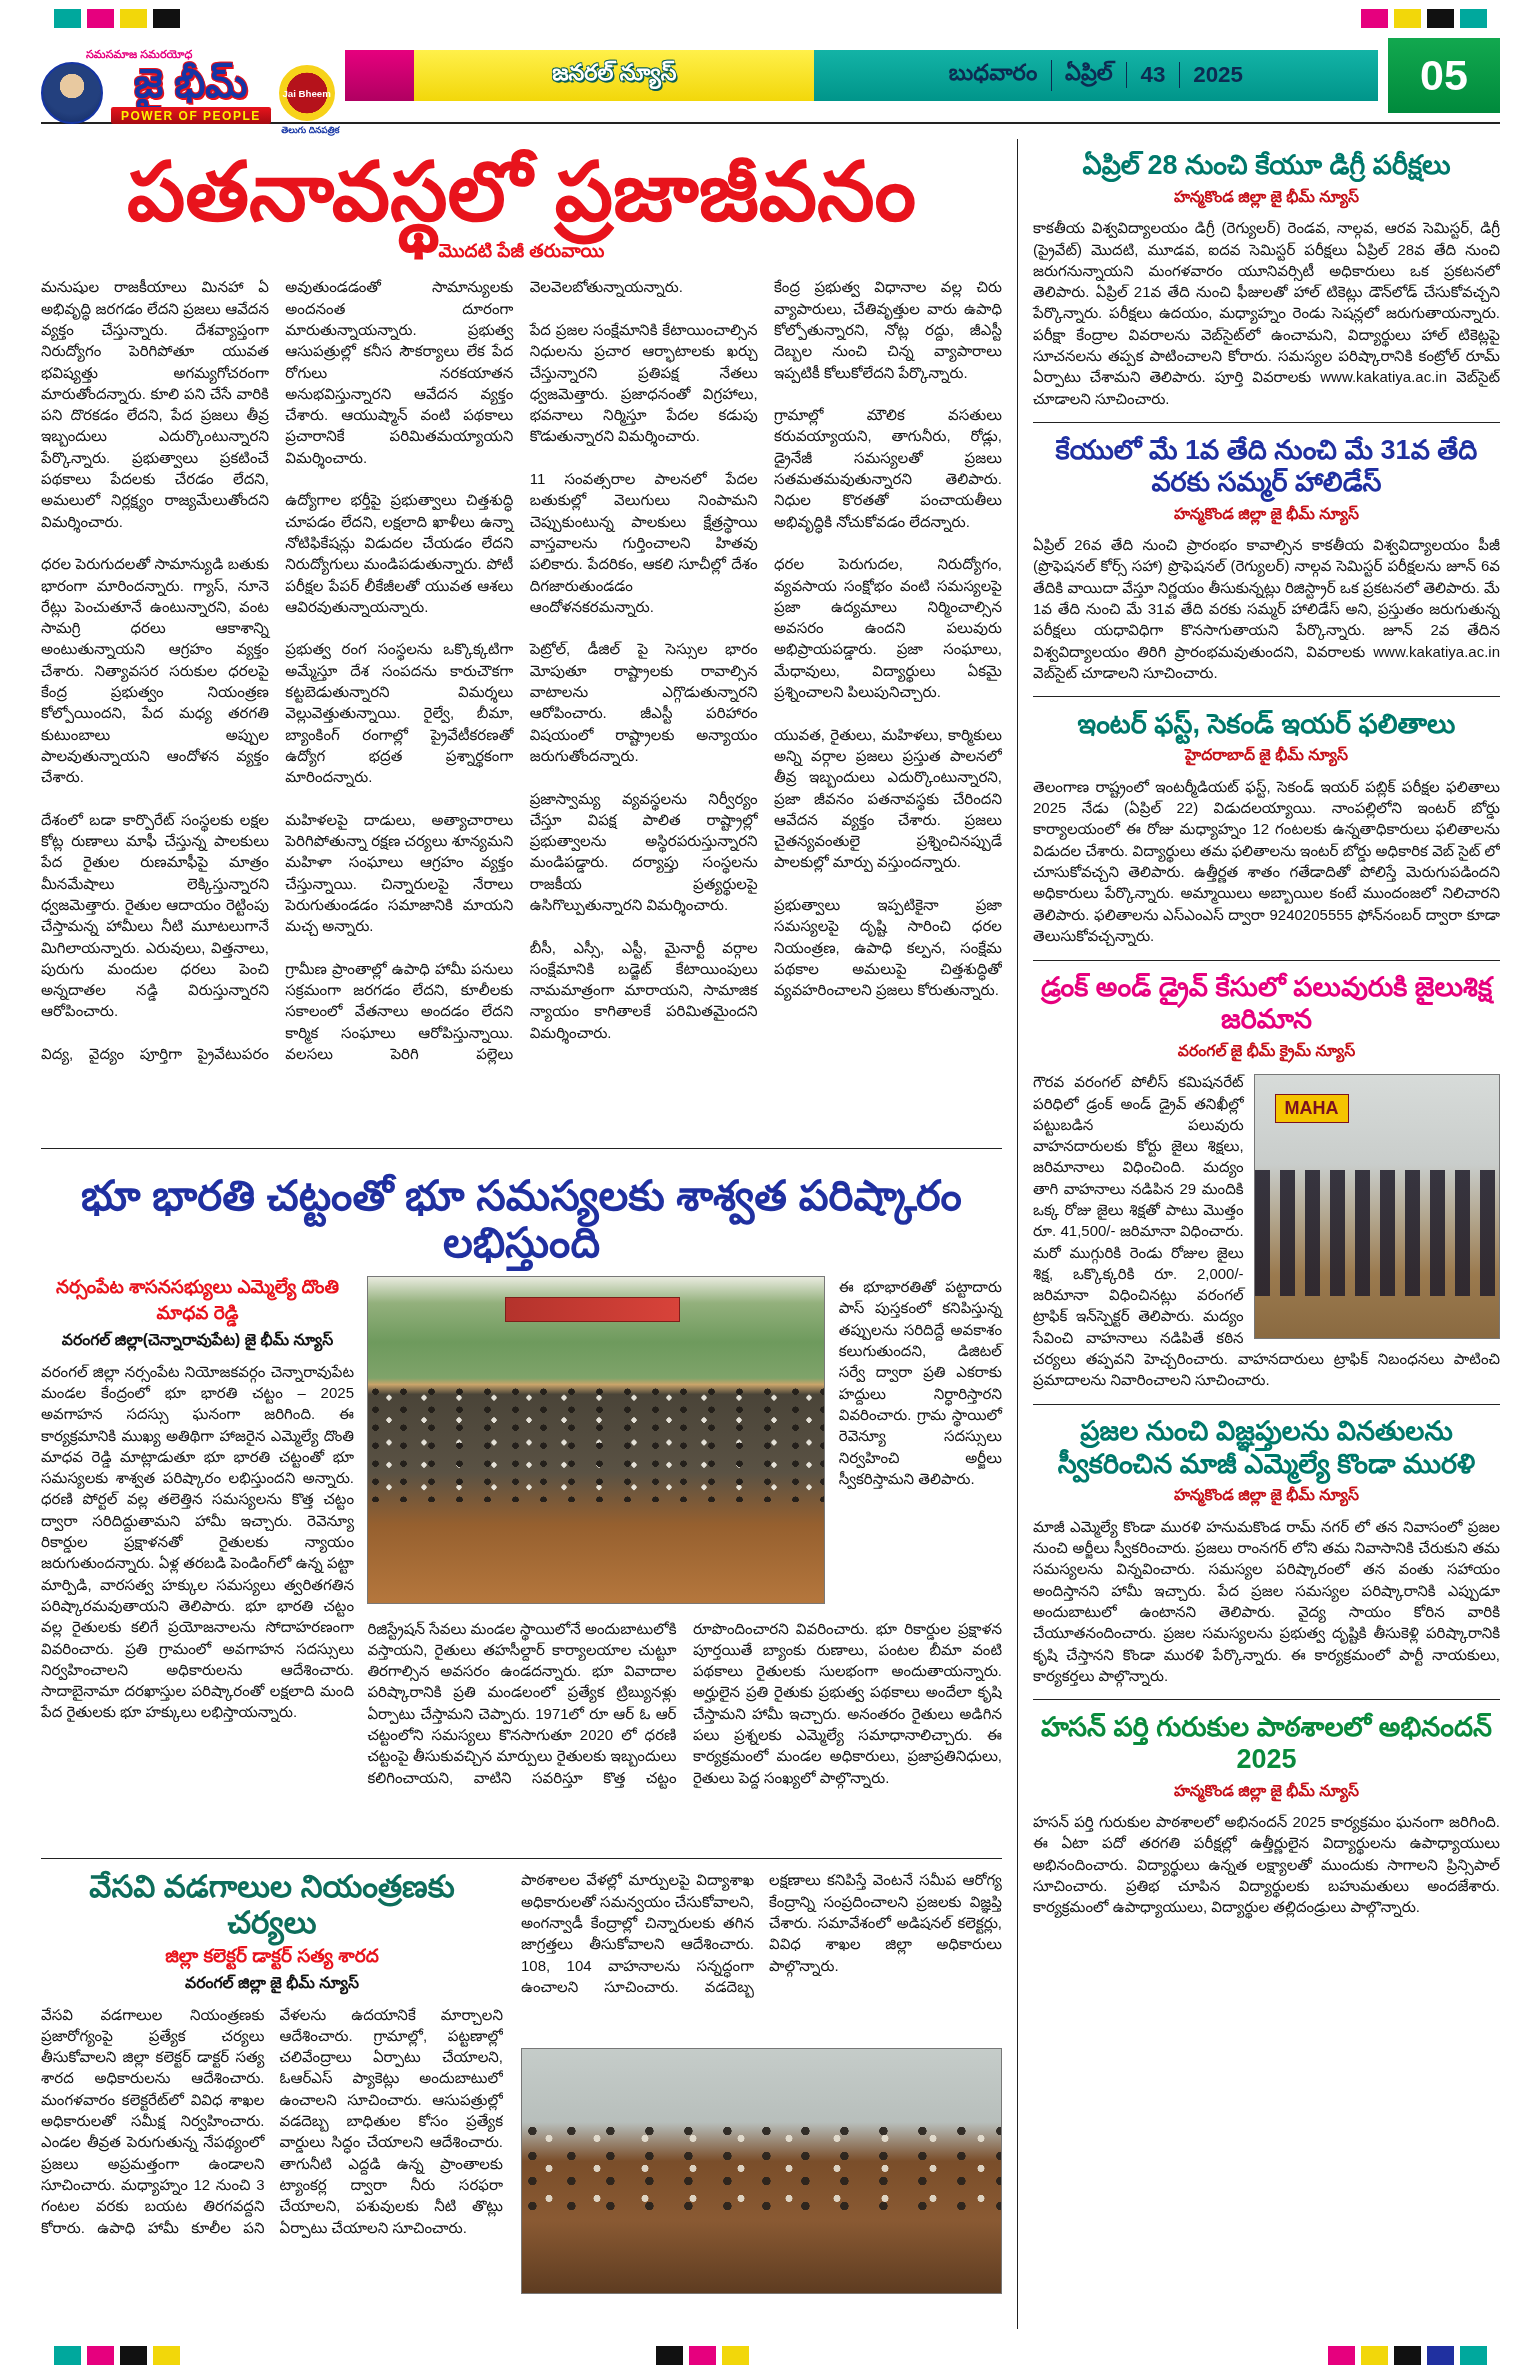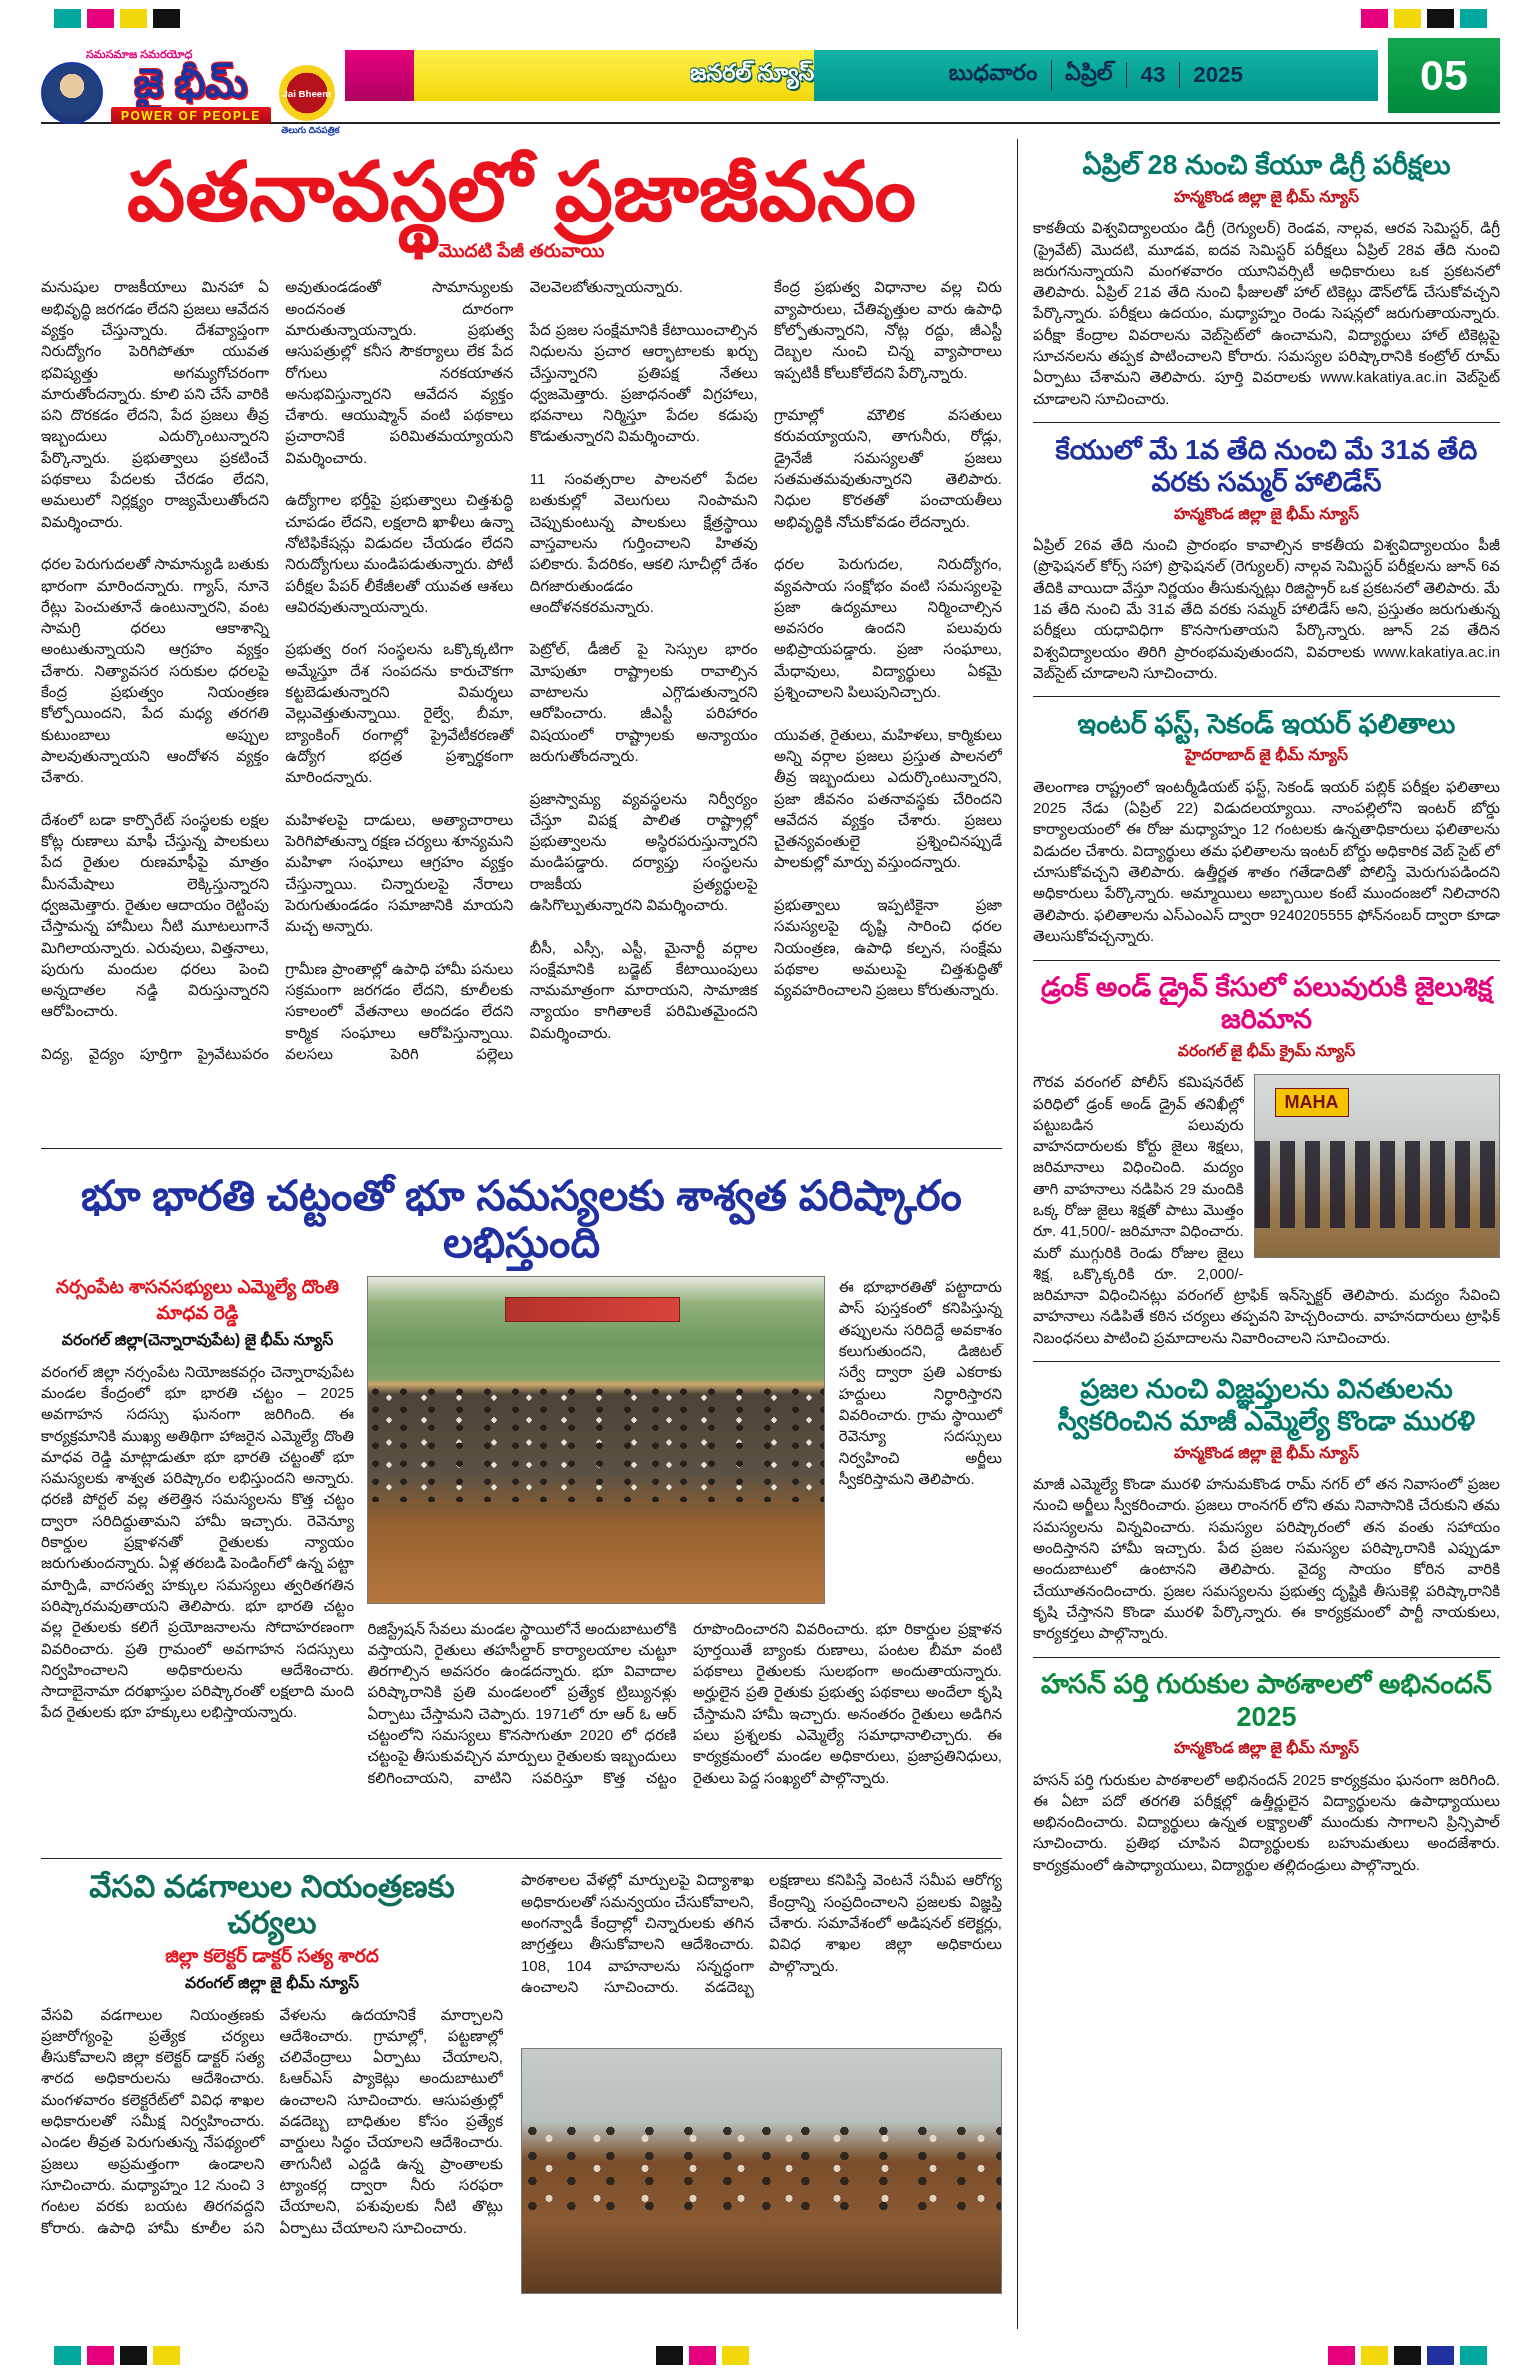--- a/index.html
+++ b/index.html
@@ -21,21 +21,21 @@
   .mh-title{font-size:40px;font-weight:bold;color:#1535a5;line-height:1.0;
             text-shadow:1.5px 1.5px 0 #e8131c,-0.7px -0.7px 0 #e8131c,0.7px -0.7px 0 #e8131c,-0.7px 0.7px 0 #e8131c;}
   .mh-tagline{margin-top:4.5px;background:linear-gradient(180deg,#e8131c,#a50b12);color:#fff200;font-weight:bold;
               font-size:12px;padding:1.5px 10.4px;border-radius:2.2px;letter-spacing:1.5px;}
   .mh-emblem{width:52px;height:52px;border-radius:50%;background:radial-gradient(circle,#b5121b 0 55%,#f7d21a 56% 100%);
              border:2.2px solid #f7d21a;color:#fff;font-size:9.7px;font-weight:bold;display:flex;align-items:center;justify-content:center;text-align:center;flex:none;}
   .mh-caption{position:absolute;bottom:-1.5px;right:-4.5px;font-size:9px;color:#1535a5;font-weight:bold;}
 
   .strip{flex:1;height:51px;display:flex;align-items:stretch;}
   .strip-pink{width:69px;background:linear-gradient(180deg,#e6007e,#b00061);}
-  .strip-yellow{flex:1.1;background:linear-gradient(180deg,#fff04a,#f2d70a);display:flex;align-items:center;justify-content:flex-end;}
+  .strip-yellow{flex:1.1;background:linear-gradient(180deg,#fff04a,#f2d70a);display:flex;align-items:center;justify-content:center;}
   .strip-yellow .edition{font-size:22.4px;font-weight:bold;color:#ffffff;text-shadow:1.5px 1.5px 0 #0a5d57,-0.7px -0.7px 0 #0a5d57,0.7px -0.7px 0 #0a5d57,-0.7px 0.7px 0 #0a5d57;}
   .strip-teal{flex:1.55;background:linear-gradient(180deg,#13b3a6,#00958a);display:flex;align-items:center;justify-content:center;gap:0;}
   .strip-teal .dt{font-size:22.4px;font-weight:bold;color:#0d2b52;padding:0 13.4px;}
   .strip-teal .dt+.dt{border-left:1.5px solid #0d2b52;}
   .pagenum{width:112px;height:75px;background:linear-gradient(180deg,#12a84f,#008a3c);display:flex;align-items:center;justify-content:center;
            color:#fff;font-size:43px;font-weight:bold;flex:none;}
 
   
   .main{position:absolute;top:139px;left:41px;width:1459px;bottom:48px;display:flex;gap:0;}
   .leftzone{width:976px;flex:none;padding-right:15px;box-sizing:border-box;}
@@ -73,21 +73,21 @@
   .photo{position:relative;overflow:hidden;border:0.7px solid #777;box-sizing:border-box;}
   .photo-hall{width:458px;height:328px;
      background:linear-gradient(180deg,#e9ebdf 0%,#93b07c 8%,#6e9a5d 20%,#7fa36a 31%,#caa46a 33%,#4a4438 36%,#5a5244 60%,#96602f 76%,#b5773d 100%);}
   .photo-hall::before{content:"";position:absolute;left:0;right:0;top:33%;height:36%;opacity:.92;
      background-image:radial-gradient(circle 5.2px at 7.5px 6.7px,#201c18 60%,transparent 65%),
                       radial-gradient(circle 4.5px at 21px 12.7px,#f2efe6 55%,transparent 62%);
      background-size:28px 18px,35px 22.4px;}
   .photo-hall::after{content:"";position:absolute;top:6%;left:30%;width:38%;height:7%;
      background:linear-gradient(90deg,#b4332c,#d8433a);border:0.7px solid #7e1f1a;}
 
-  .photo-street{width:246px;height:184px;float:right;margin:3px 0 7.5px 10.4px;
+  .photo-street{width:246px;height:265px;float:right;margin:3px 0 7.5px 10.4px;
      background:linear-gradient(180deg,#d7dbd9 0%,#c9cdcb 34%,#b2a58c 55%,#9b7a4e 76%,#8a6a41 100%);}
   .photo-street::before{content:"";position:absolute;left:0;right:0;top:36%;height:48%;
      background:repeating-linear-gradient(90deg,rgba(35,32,45,.88) 0 15px,rgba(35,32,45,0) 15px 25px);}
   .photo-sign{position:absolute;top:7%;left:8%;background:#f5c400;color:#7a1020;font-weight:bold;
      padding:3px 9px;font-size:18px;border:1.5px solid #7a1020;}
 
   .photo-meeting{width:100%;height:246px;
      background:linear-gradient(180deg,#c5ccc9 0%,#b8bfbc 30%,#7a4e2a 46%,#8a5a33 70%,#5e3c21 100%);}
   .photo-meeting::before{content:"";position:absolute;left:0;right:0;top:30%;height:40%;opacity:.9;
      background-image:radial-gradient(circle 6.7px at 10.4px 9px,#26211c 60%,transparent 66%),

